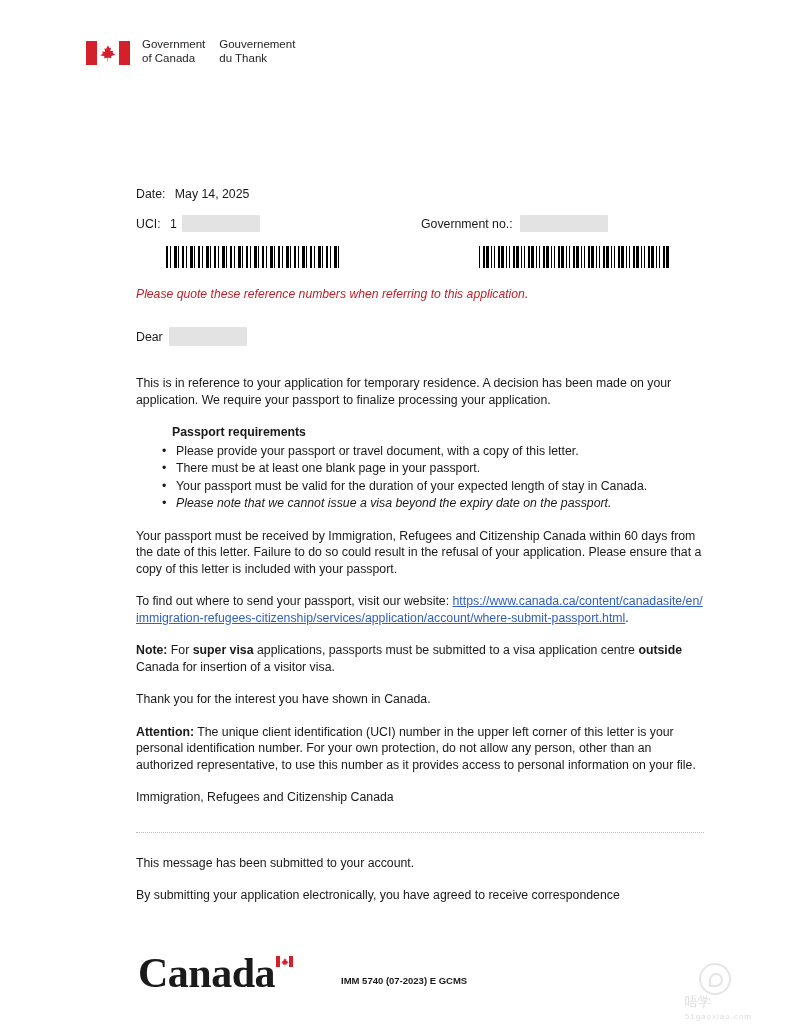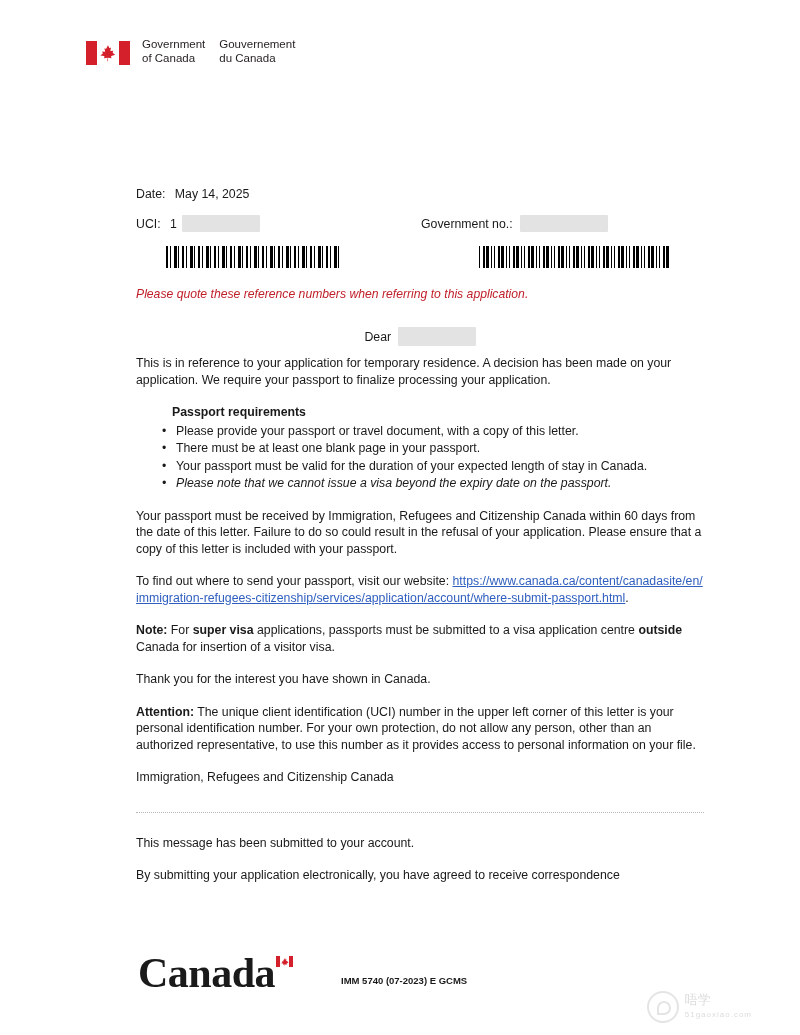--- a/index.html
+++ b/index.html
@@ -134,22 +134,21 @@
 
   .quote-note {
     color: #c0202a;
     font-style: italic;
     font-size: 12.2px;
     margin-top: 18px;
     margin-bottom: 26px;
   }
 
   .salutation {
-    margin-bottom: 8px;
-    text-align: center;
+    margin-bottom: 28px;
   }
 
   p.body {
     margin: 0 0 16px 0;
   }
   .subhead {
     font-weight: bold;
     margin: 0 0 2px 0;
     padding-left: 36px;
   }
@@ -235,20 +234,21 @@
   .watermark {
     position: absolute;
     right: 18px;
     bottom: 12px;
     display: flex;
     align-items: center;
     opacity: 0.35;
     color: #9a9a9a;
     font-size: 13px;
     pointer-events: none;
+    flex-direction: column;
   }
   .watermark .wm-logo {
     width: 28px; height: 28px;
     border-radius: 50%;
     border: 2px solid #b4b4b4;
     margin-right: 6px;
     position: relative;
   }
   .watermark .wm-logo::after {
     content: "";
@@ -271,21 +271,21 @@
       <div class="band left"></div>
       <div class="band right"></div>
       <svg class="leaf" viewBox="0 0 24 24">
         <path fill="currentColor" d="M12 1.5l1.6 3.6c.2.4.6.5.9.3l1.6-.9-.9 4c-.1.4.2.8.6.8l3.3-.3-.8 2.1c-.1.3 0 .6.2.8l3 2.3-4.9 1.9c-.4.2-.6.6-.5 1l.5 1.9-4.1-.6c-.3 0-.6.2-.6.5l.2 4h-.9l.2-4c0-.3-.3-.6-.6-.5l-4.1.6.5-1.9c.1-.4-.1-.8-.5-1L1.8 15.2l3-2.3c.2-.2.3-.5.2-.8L4.2 10l3.3.3c.4 0 .7-.4.6-.8l-.9-4 1.6.9c.3.2.7.1.9-.3L12 1.5z"></path>
       </svg>
     </div>
     <div class="wordmark">
       <div class="col">Government
 of Canada</div>
       <div class="col">Gouvernement
-du Canada</div>
+du Thank</div>
     </div>
   </div>
 
   <div class="letter">
 
     <div class="row-line">
       <span>Date:</span>
       <span style="margin-left:6px;">May 14, 2025</span>
     </div>
 

